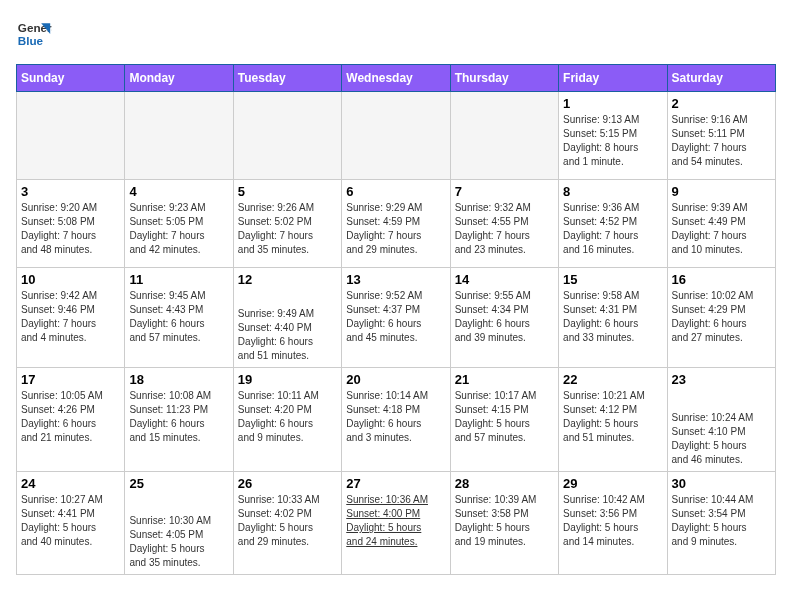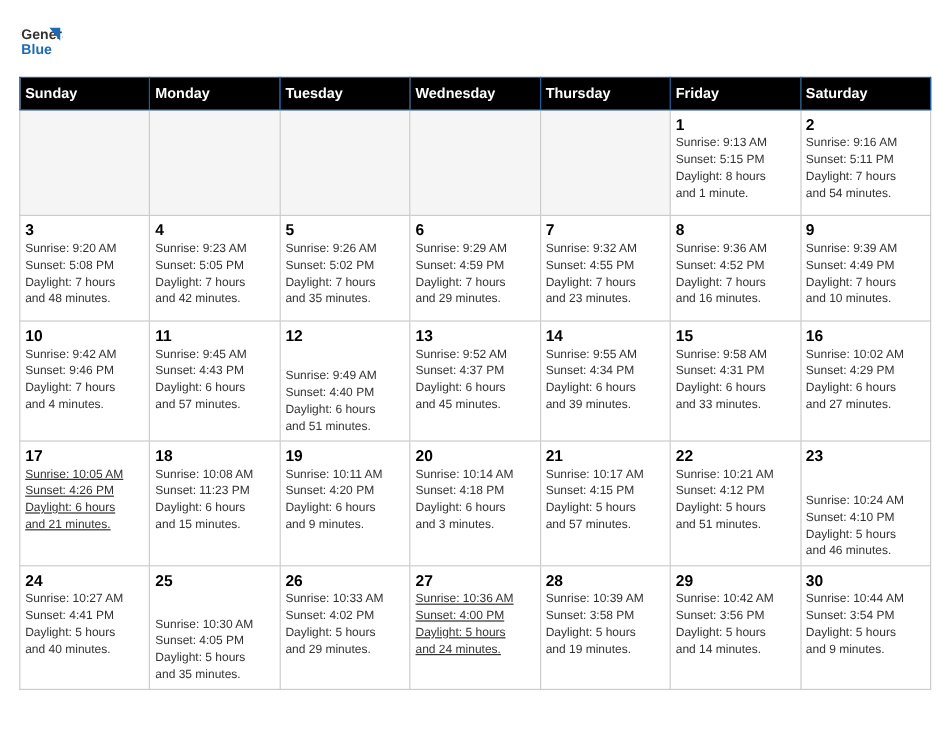--- a/index.html
+++ b/index.html
@@ -36,21 +36,21 @@
     .subtitle {
       font-size: 14px;
       color: #555;
     }
     .calendar {
       width: 100%;
       border-collapse: collapse;
       font-size: 11px;
     }
     .calendar th {
-      background: #000000;
+      background: #8b5cf6;
       color: #fff;
       padding: 6px 4px;
       text-align: left;
       font-size: 12px;
       border: 1px solid #1a5fa0;
     }
     .calendar td {
       border: 1px solid #ccc;
       vertical-align: top;
       padding: 4px;
@@ -221,21 +221,21 @@
           <div class="day-num">16</div>
           <div class="day-info" style="white-space: pre-line;">Sunrise: 10:02 AM
 Sunset: 4:29 PM
 Daylight: 6 hours
 and 27 minutes.</div>
         </td>
       </tr>
       <tr>
         <td>
           <div class="day-num">17</div>
-          <div class="day-info" style="white-space: pre-line; text-decoration: underline;">Sunrise: 10:05 AM
+          <div class="day-info" style="white-space: pre-line;">Sunrise: 10:05 AM
 Sunset: 4:26 PM
 Daylight: 6 hours
 and 21 minutes.</div>
         </td>
         <td>
           <div class="day-num">18</div>
           <div class="day-info" style="white-space: pre-line;">Sunrise: 10:08 AM
 Sunset: 11:23 PM
 Daylight: 6 hours
 and 15 minutes.</div>

